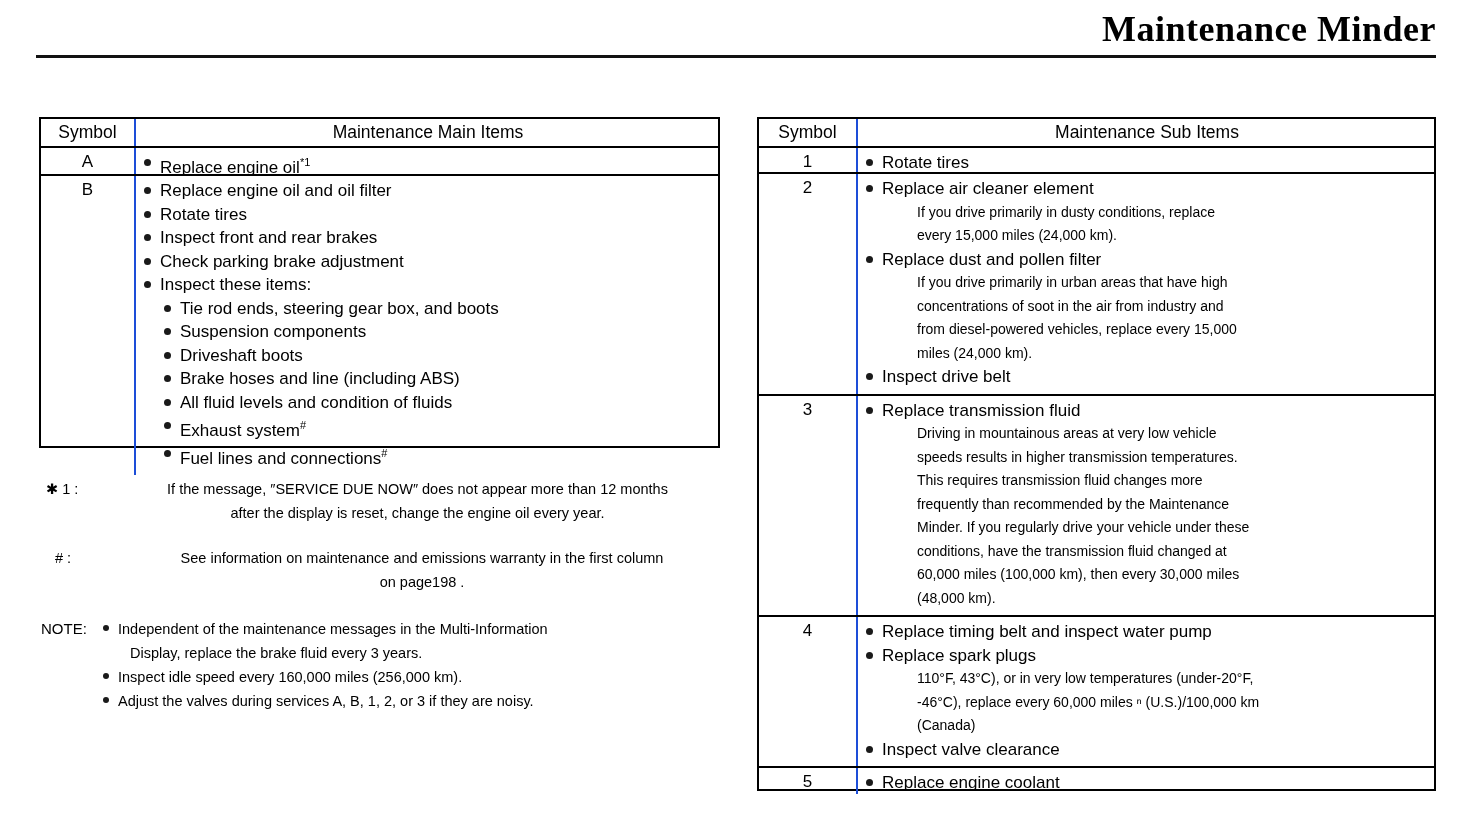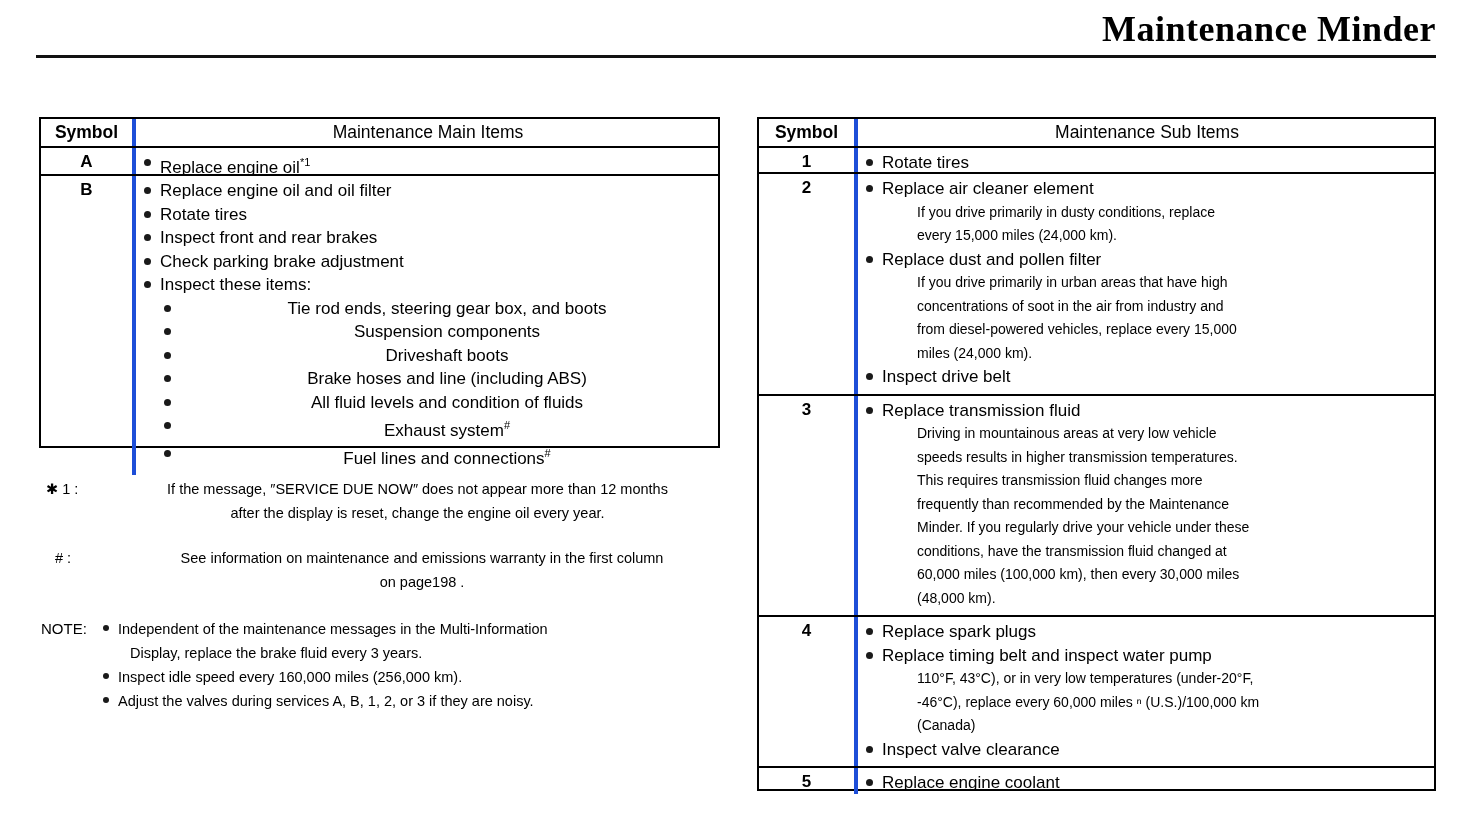--- a/index.html
+++ b/index.html
@@ -29,46 +29,45 @@
     background:#111;
   }
 
   
   .mm-table{position:absolute;border:2px solid #000;box-sizing:border-box;}
   .mm-row{display:flex;box-sizing:border-box;border-bottom:2px solid #000;}
   .mm-row:last-child{border-bottom:none;}
   .mm-row.hdr{border-bottom:2px solid #000;}
   .mm-sym{
     box-sizing:border-box;
-    border-right:4px solid #1d4ed8;
+    border-right:2px solid #1d4ed8;
     text-align:center;
     flex:0 0 auto;
     padding-top:4px;
     font-size:17px;
-    font-weight:bold;
   }
   .mm-main{box-sizing:border-box;flex:1 1 auto;padding:3px 4px 5px 6px;}
   .hdr .mm-sym,.hdr .mm-main{text-align:center;padding-top:3px;padding-bottom:3px;font-size:17.5px;}
   .hdr .mm-main{text-align:center;}
 
   
   ul.blist{list-style:none;margin:0;padding:0;}
   ul.blist li{
     position:relative;
     padding-left:18px;
     font-size:17px;
     line-height:23.5px;
     white-space:nowrap;
   }
   ul.blist li > .bul{
     position:absolute;left:2px;top:8px;
     width:7px;height:7px;border-radius:50%;
     background:#1a1a1a;
   }
-  ul.blist.sub{margin-left:20px;text-align:center;}
+  ul.blist.sub{margin-left:20px;}
   .cont{
     font-size:14px;line-height:23.5px;
     margin-left:53px;white-space:nowrap;
   }
   sup.mark{font-size:11px;vertical-align:super;}
 
   
   .fnote{position:absolute;font-size:14.5px;line-height:24px;}
   .fnote .lbl{position:absolute;left:0;top:0;white-space:nowrap;}
   .fnote .bdy{margin-left:0;white-space:nowrap;text-align:center;}
@@ -209,22 +208,22 @@
         <div class="cont">conditions, have the transmission fluid changed at</div>
         <div class="cont">60,000 miles (100,000 km), then every 30,000 miles</div>
         <div class="cont">(48,000 km).</div>
       </div>
     </div>
 
     <div class="mm-row">
       <div class="mm-sym" style="flex-basis:99px;">4</div>
       <div class="mm-main">
         <ul class="blist">
+          <li><span class="bul"></span><span>Replace timing belt and inspect water pump</span></li>
           <li><span class="bul"></span><span>Replace spark plugs</span></li>
-          <li><span class="bul"></span><span>Replace timing belt and inspect water pump</span></li>
         </ul>
         <div class="cont">110°F, 43°C), or in very low temperatures (under-20°F,</div>
         <div class="cont">-46°C), replace every 60,000 miles ⁿ (U.S.)/100,000 km</div>
         <div class="cont">(Canada)</div>
         <ul class="blist">
           <li><span class="bul"></span><span>Inspect valve clearance</span></li>
         </ul>
       </div>
     </div>
 

